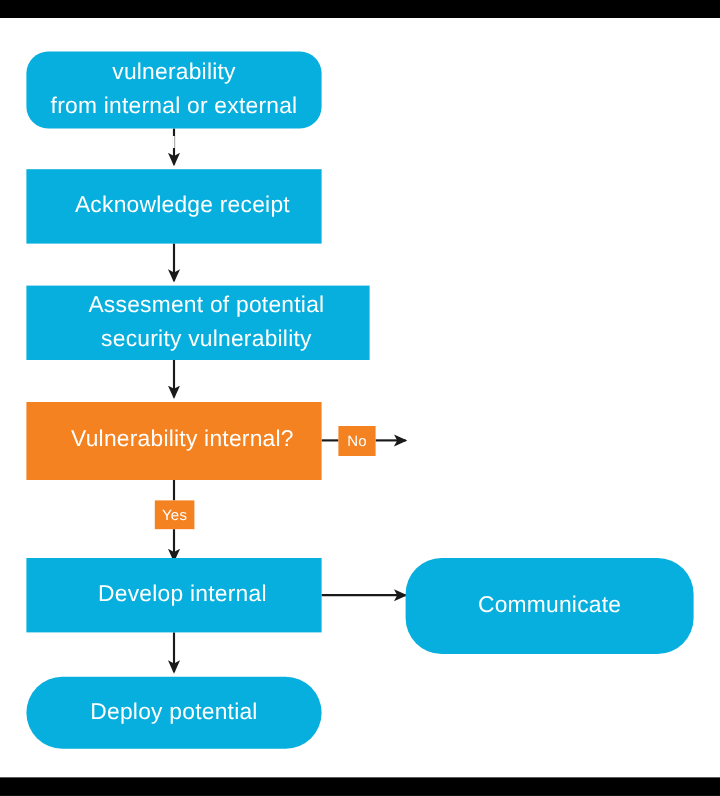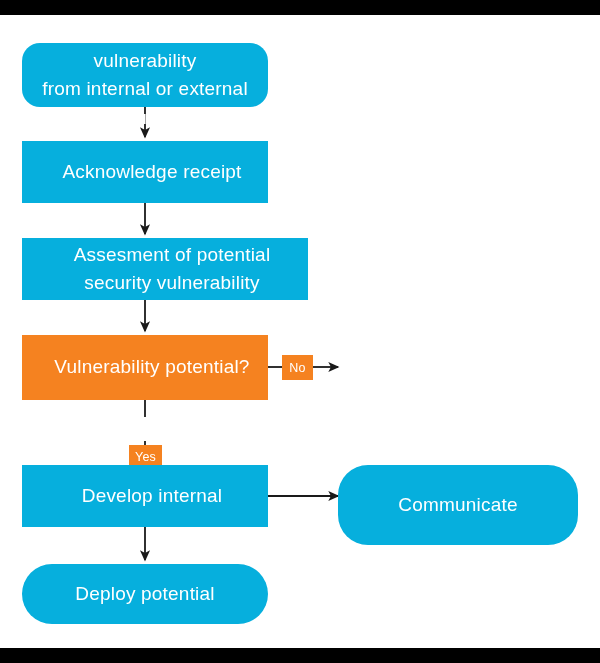--- a/index.html
+++ b/index.html
@@ -99,26 +99,26 @@
   </svg>
 
   <div class="node blue r-soft" style="left:22px; top:28px; width:246px; height:64px;">Receipt of Security vulnerability
 from internal or external source</div>
 
   <div class="node blue r-none" style="left:22px; top:126px; width:246px; height:62px;">Acknowledge receipt</div>
 
   <div class="node blue r-none" style="left:22px; top:223px; width:286px; height:62px;">Assesment of potential
 security vulnerability</div>
 
-  <div class="node orange r-none" style="left:22px; top:320px; width:246px; height:65px;">Vulnerability potential?</div>
+  <div class="node orange r-none" style="left:22px; top:320px; width:246px; height:65px;">Vulnerability internal?</div>
 
 
   <div class="label-chip" style="left:282px; top:340px; width:31px; height:25px;">No</div>
 
-  <div class="label-chip" style="left:129px; top:402px; width:33px; height:24px;margin-top:28px;">Yes</div>
+  <div class="label-chip" style="left:129px; top:402px; width:33px; height:24px;">Yes</div>
 
   <div class="node blue r-none" style="left:22px; top:450px; width:246px; height:62px;">Develop internal</div>
 
   <div class="node blue r-full" style="left:338px; top:450px; width:240px; height:80px;">Communicate</div>
 
   <div class="node blue r-full" style="left:22px; top:549px; width:246px; height:60px;">Deploy potential</div>
 
 </div>
 
 <div class="bottom-bar"></div>

